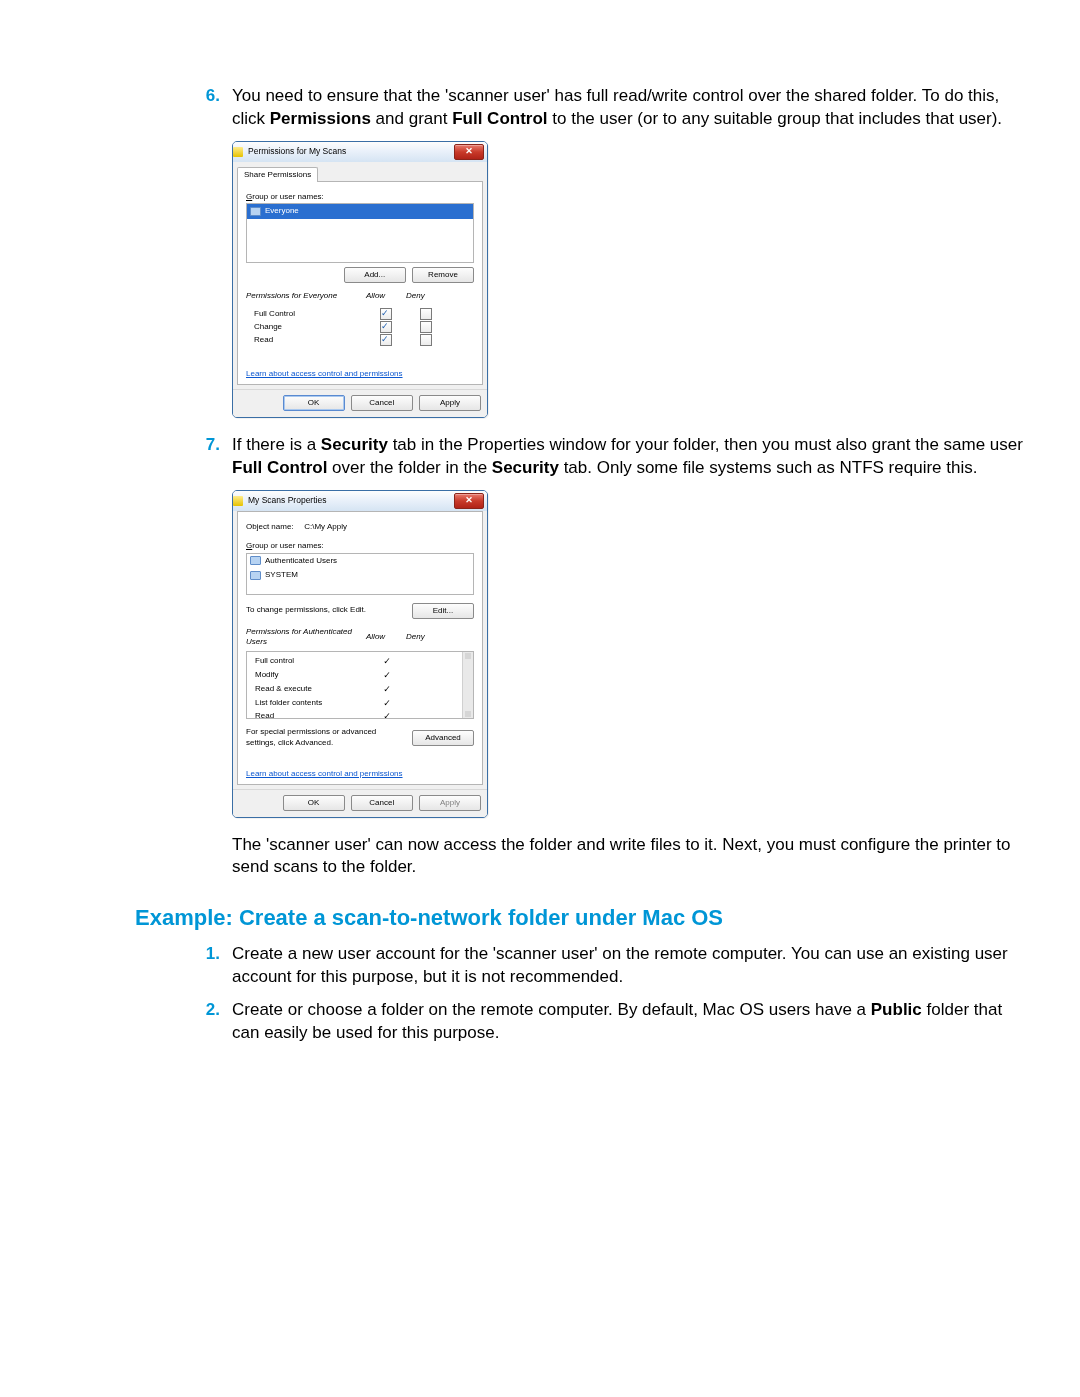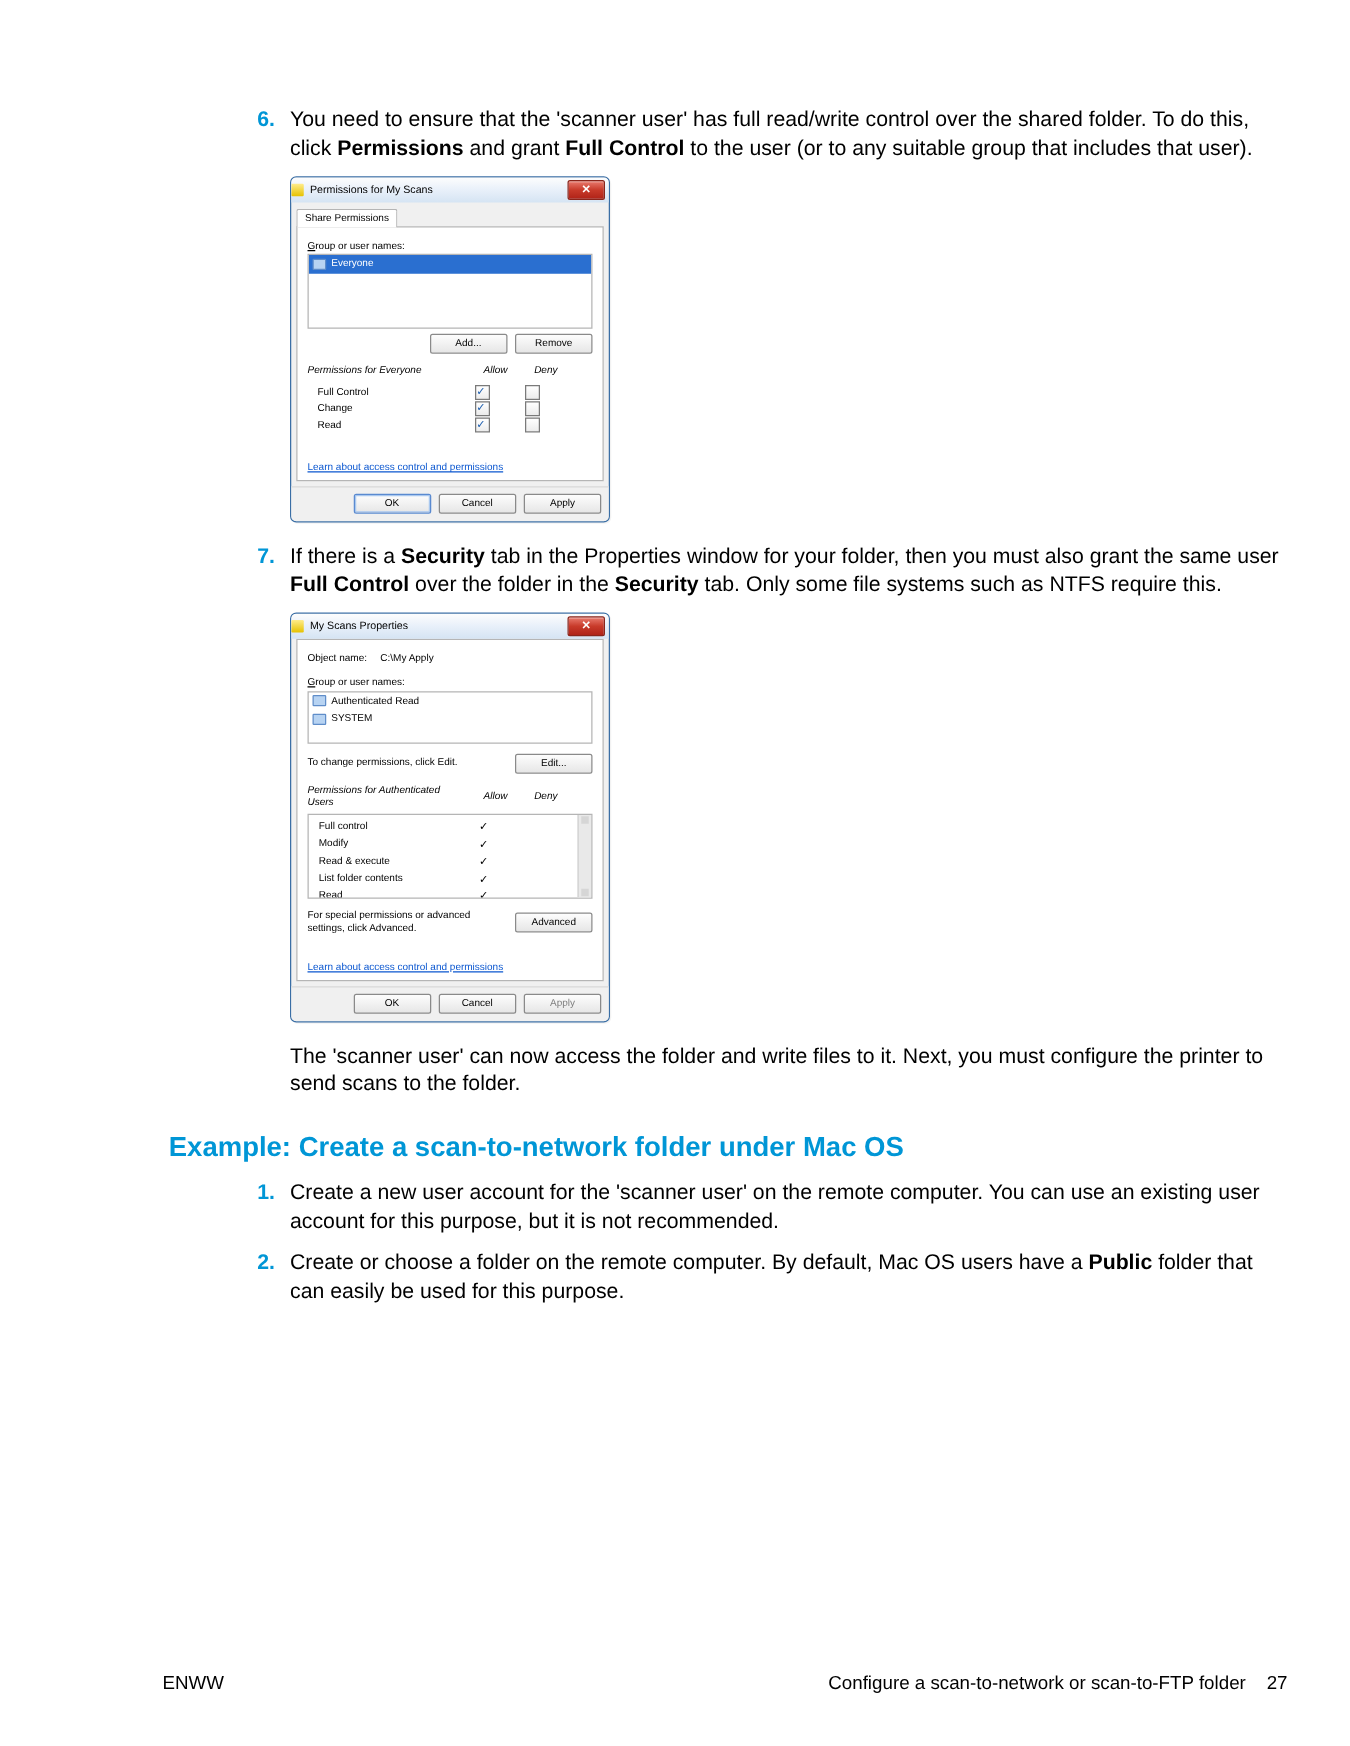--- a/index.html
+++ b/index.html
@@ -143,21 +143,21 @@
     border-color: #5a8ad0;
     box-shadow: 0 0 0 1px #a9c8ef inset;
   }
   .perm-head, .perm-row {
     display: flex;
     font-size: 8px;
     align-items: center;
   }
   .perm-head { margin: 8px 0 3px; font-style: italic; }
   .perm-head .c1 { width: 120px; }
-  .perm-head .c2, .perm-head .c3 { width: 40px; text-align: right; }
+  .perm-head .c2, .perm-head .c3 { width: 40px; text-align: left; }
   .perm-body {
     padding: 2px 0 2px 8px;
   }
   .perm-body.boxed {
     border: 1px solid #b5b5b5;
     height: 62px;
     overflow: hidden;
     position: relative;
     padding-right: 10px;
   }
@@ -324,21 +324,21 @@
       </div>
       <div class="tab-panel">
         <div class="obj-name">
           <span class="k">Object name:</span>
           <span>C:\My Apply</span>
         </div>
         <div class="lbl"><span class="ul">G</span><span>roup or user names:</span></div>
         <div class="groups-list small">
           <div class="row">
               <span class="grp-ico"></span>
-              <span>Authenticated Read</span>
+              <span>Authenticated Users</span>
             </div>
           <div class="row">
               <span class="grp-ico"></span>
               <span>SYSTEM</span>
             </div>
         </div>
         <div class="combo-line">
           <span class="txt">To change permissions, click Edit.</span>
           <span class="win-btn"><span class="ul">E</span>dit...</span>
         </div>
@@ -398,20 +398,14 @@
     <div class="step-num">1.</div>
     <div class="step-body">Create a new user account for the 'scanner user' on the remote computer. You can use an existing user account for this purpose, but it is not recommended.</div>
   </div>
   <div class="step">
     <div class="step-num">2.</div>
     <div class="step-body">
       <span>Create or choose a folder on the remote computer. By default, Mac OS users have a </span><b>Public</b><span> folder that can easily be used for this purpose.</span>
     </div>
   </div>
 
-  <div class="doc-footer">
-    <span>ENWW</span>
-    <span class="r">
-      <span>Configure a scan-to-network or scan-to-FTP folder</span>&nbsp;&nbsp;&nbsp;&nbsp;<span>27</span>
-    </span>
-  </div>
 
 </div>
 
 </body></html>

